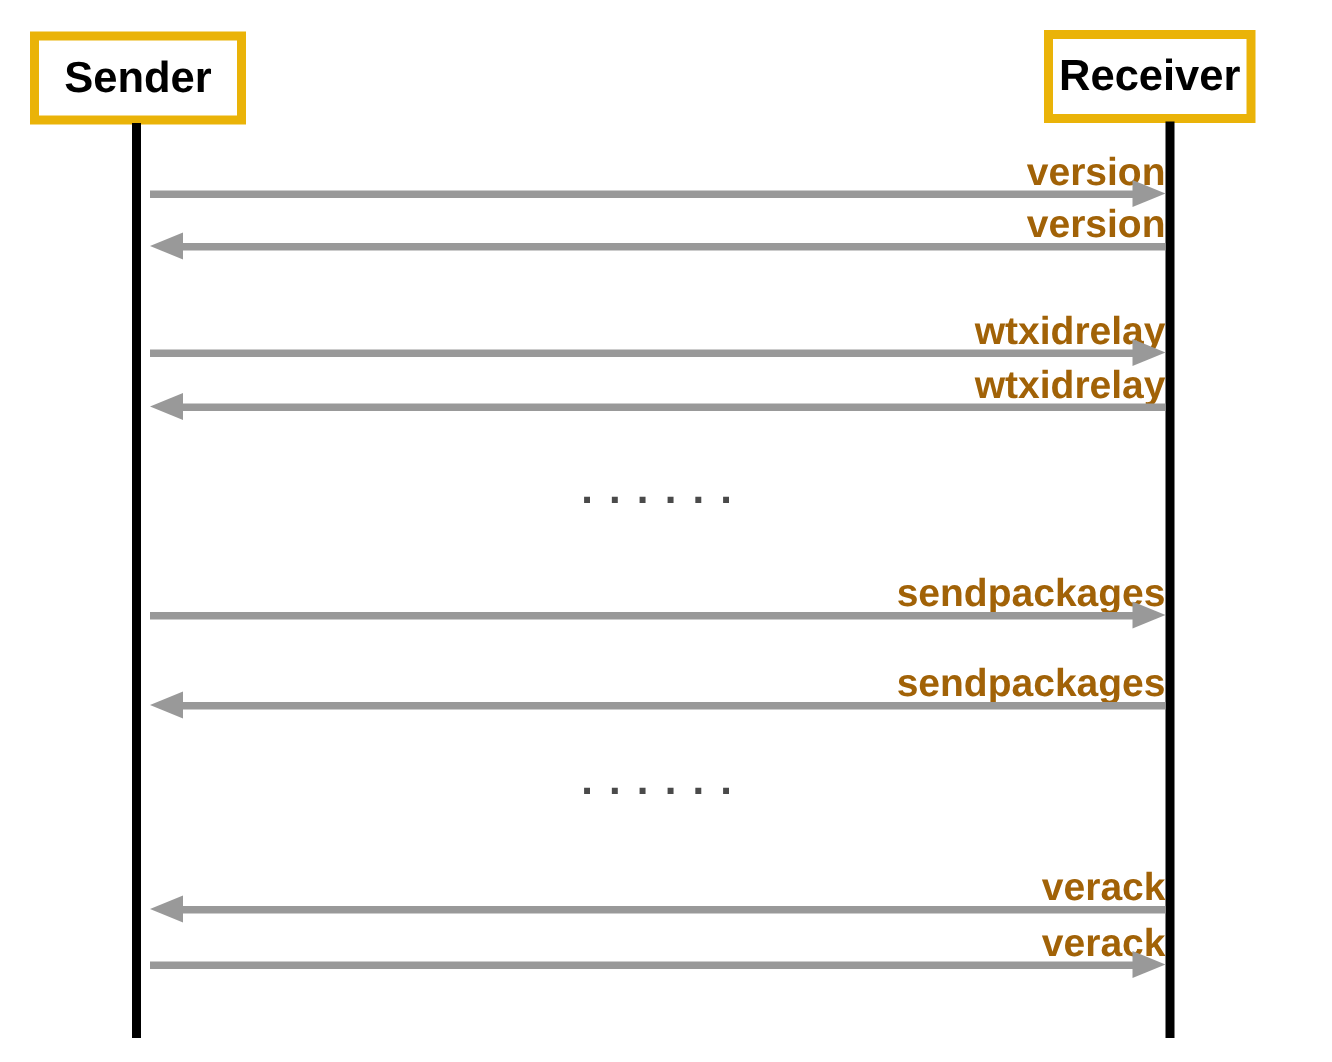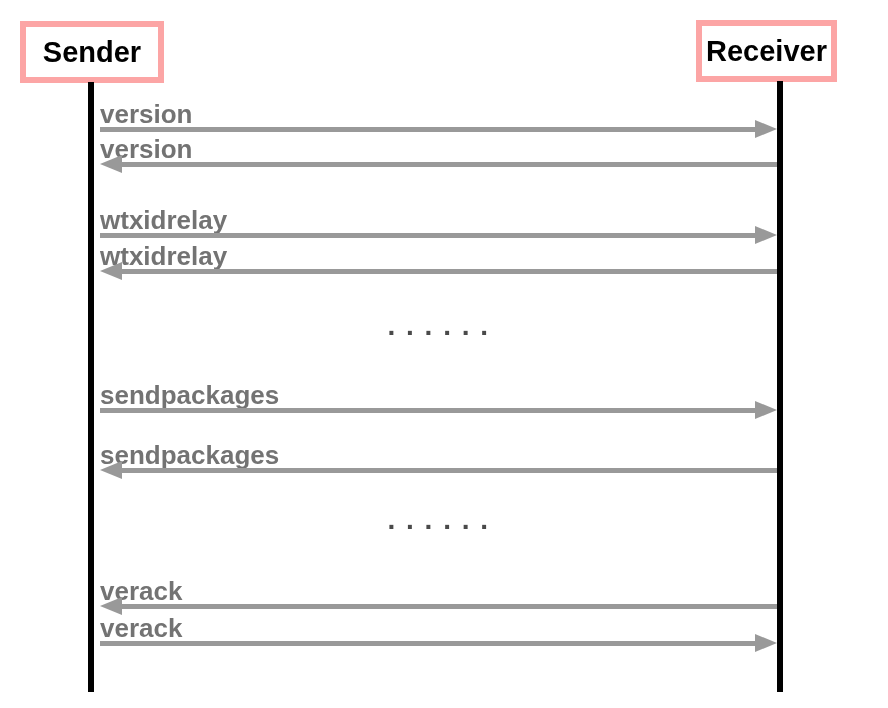--- a/index.html
+++ b/index.html
@@ -1,40 +1,40 @@
 <!DOCTYPE html>
 <html><head>
 <meta charset="utf-8">
 <style>
   html,body{margin:0;padding:0;background:#fff;}
   .canvas{
     position:relative;width:888px;height:708px;background:#ffffff;
     font-family:"Liberation Sans","DejaVu Sans",sans-serif;overflow:hidden;
   }
   .actor{
-    position:absolute;box-sizing:border-box;border:6px solid #fca5a5;background:#fff;
+    position:absolute;box-sizing:border-box;border:6px solid #eab308;background:#fff;
     display:flex;align-items:center;justify-content:center;
     font-weight:bold;font-size:29px;color:#000;letter-spacing:0px;
   }
   .actor-sender{left:20px;top:21px;width:144px;height:62px;}
   .actor-receiver{left:696px;top:20px;width:141px;height:62px;}
   .lifeline{position:absolute;width:6px;background:#000;}
   .lifeline-sender{left:88px;top:82px;height:610px;}
   .lifeline-receiver{left:777px;top:81px;height:611px;}
   .msg{position:absolute;left:100px;width:677px;height:0;}
   .msg .line{position:absolute;top:-2px;height:5px;background:#999999;}
   .msg.right .line{left:0;width:659px;}
   .msg.left  .line{left:18px;width:659px;}
   .msg .head{position:absolute;width:0;height:0;top:-9px;
     border-top:9px solid transparent;border-bottom:9px solid transparent;}
   .msg.right .head{right:0;border-left:22px solid #999999;}
   .msg.left  .head{left:0;border-right:22px solid #999999;}
   .msg .label{
-    position:absolute;left:0;width:100%;bottom:2px;text-align:left;
-    font-weight:bold;font-size:26px;line-height:1;color:#737373;
+    position:absolute;left:0;width:100%;bottom:2px;text-align:right;
+    font-weight:bold;font-size:26px;line-height:1;color:#a16207;
   }
   .ellipsis-row{position:absolute;left:100px;width:677px;height:0;}
   .ellipsis-row .dots{
     position:absolute;left:0;width:100%;bottom:-8px;text-align:center;
     font-weight:bold;font-size:28px;line-height:1;color:#4a4a4a;letter-spacing:1.5px;
   }
   
   .y1{top:129px;} .y2{top:164px;} .y3{top:235px;} .y4{top:271px;}
   .y5{top:332px;} .y6{top:410px;} .y7{top:470px;} .y8{top:526px;}
   .y9{top:606px;} .y10{top:643px;}

